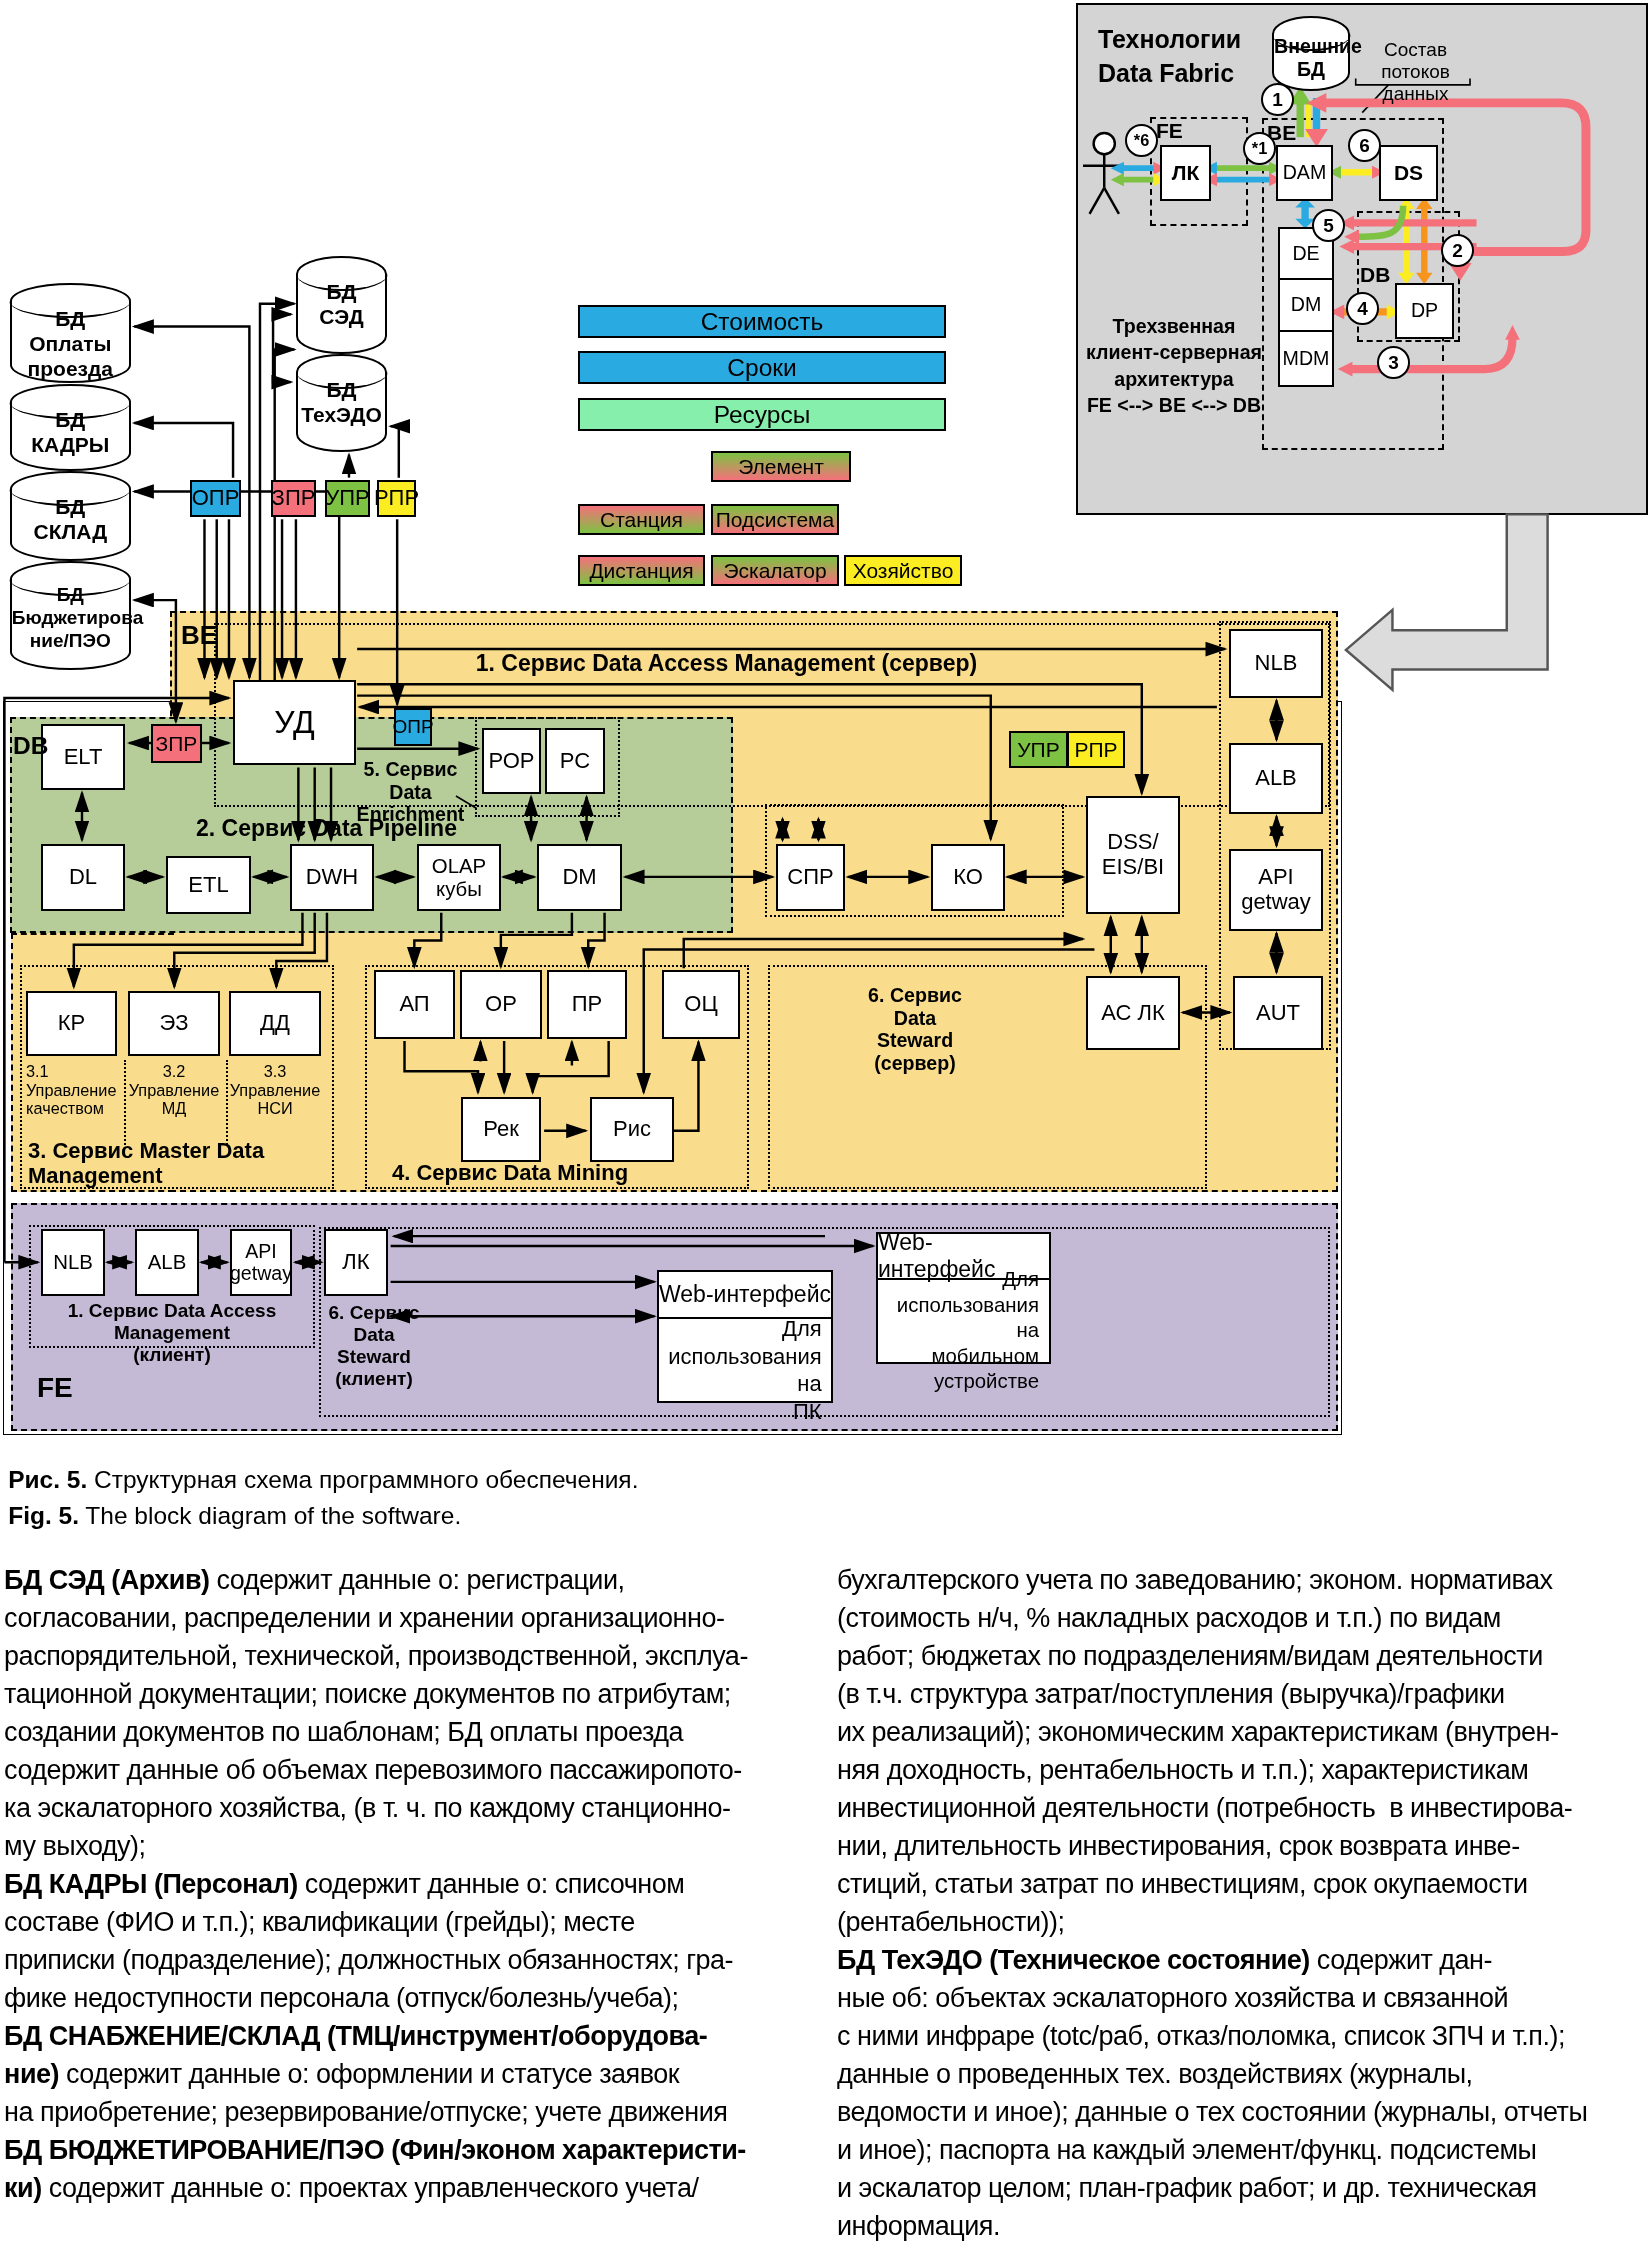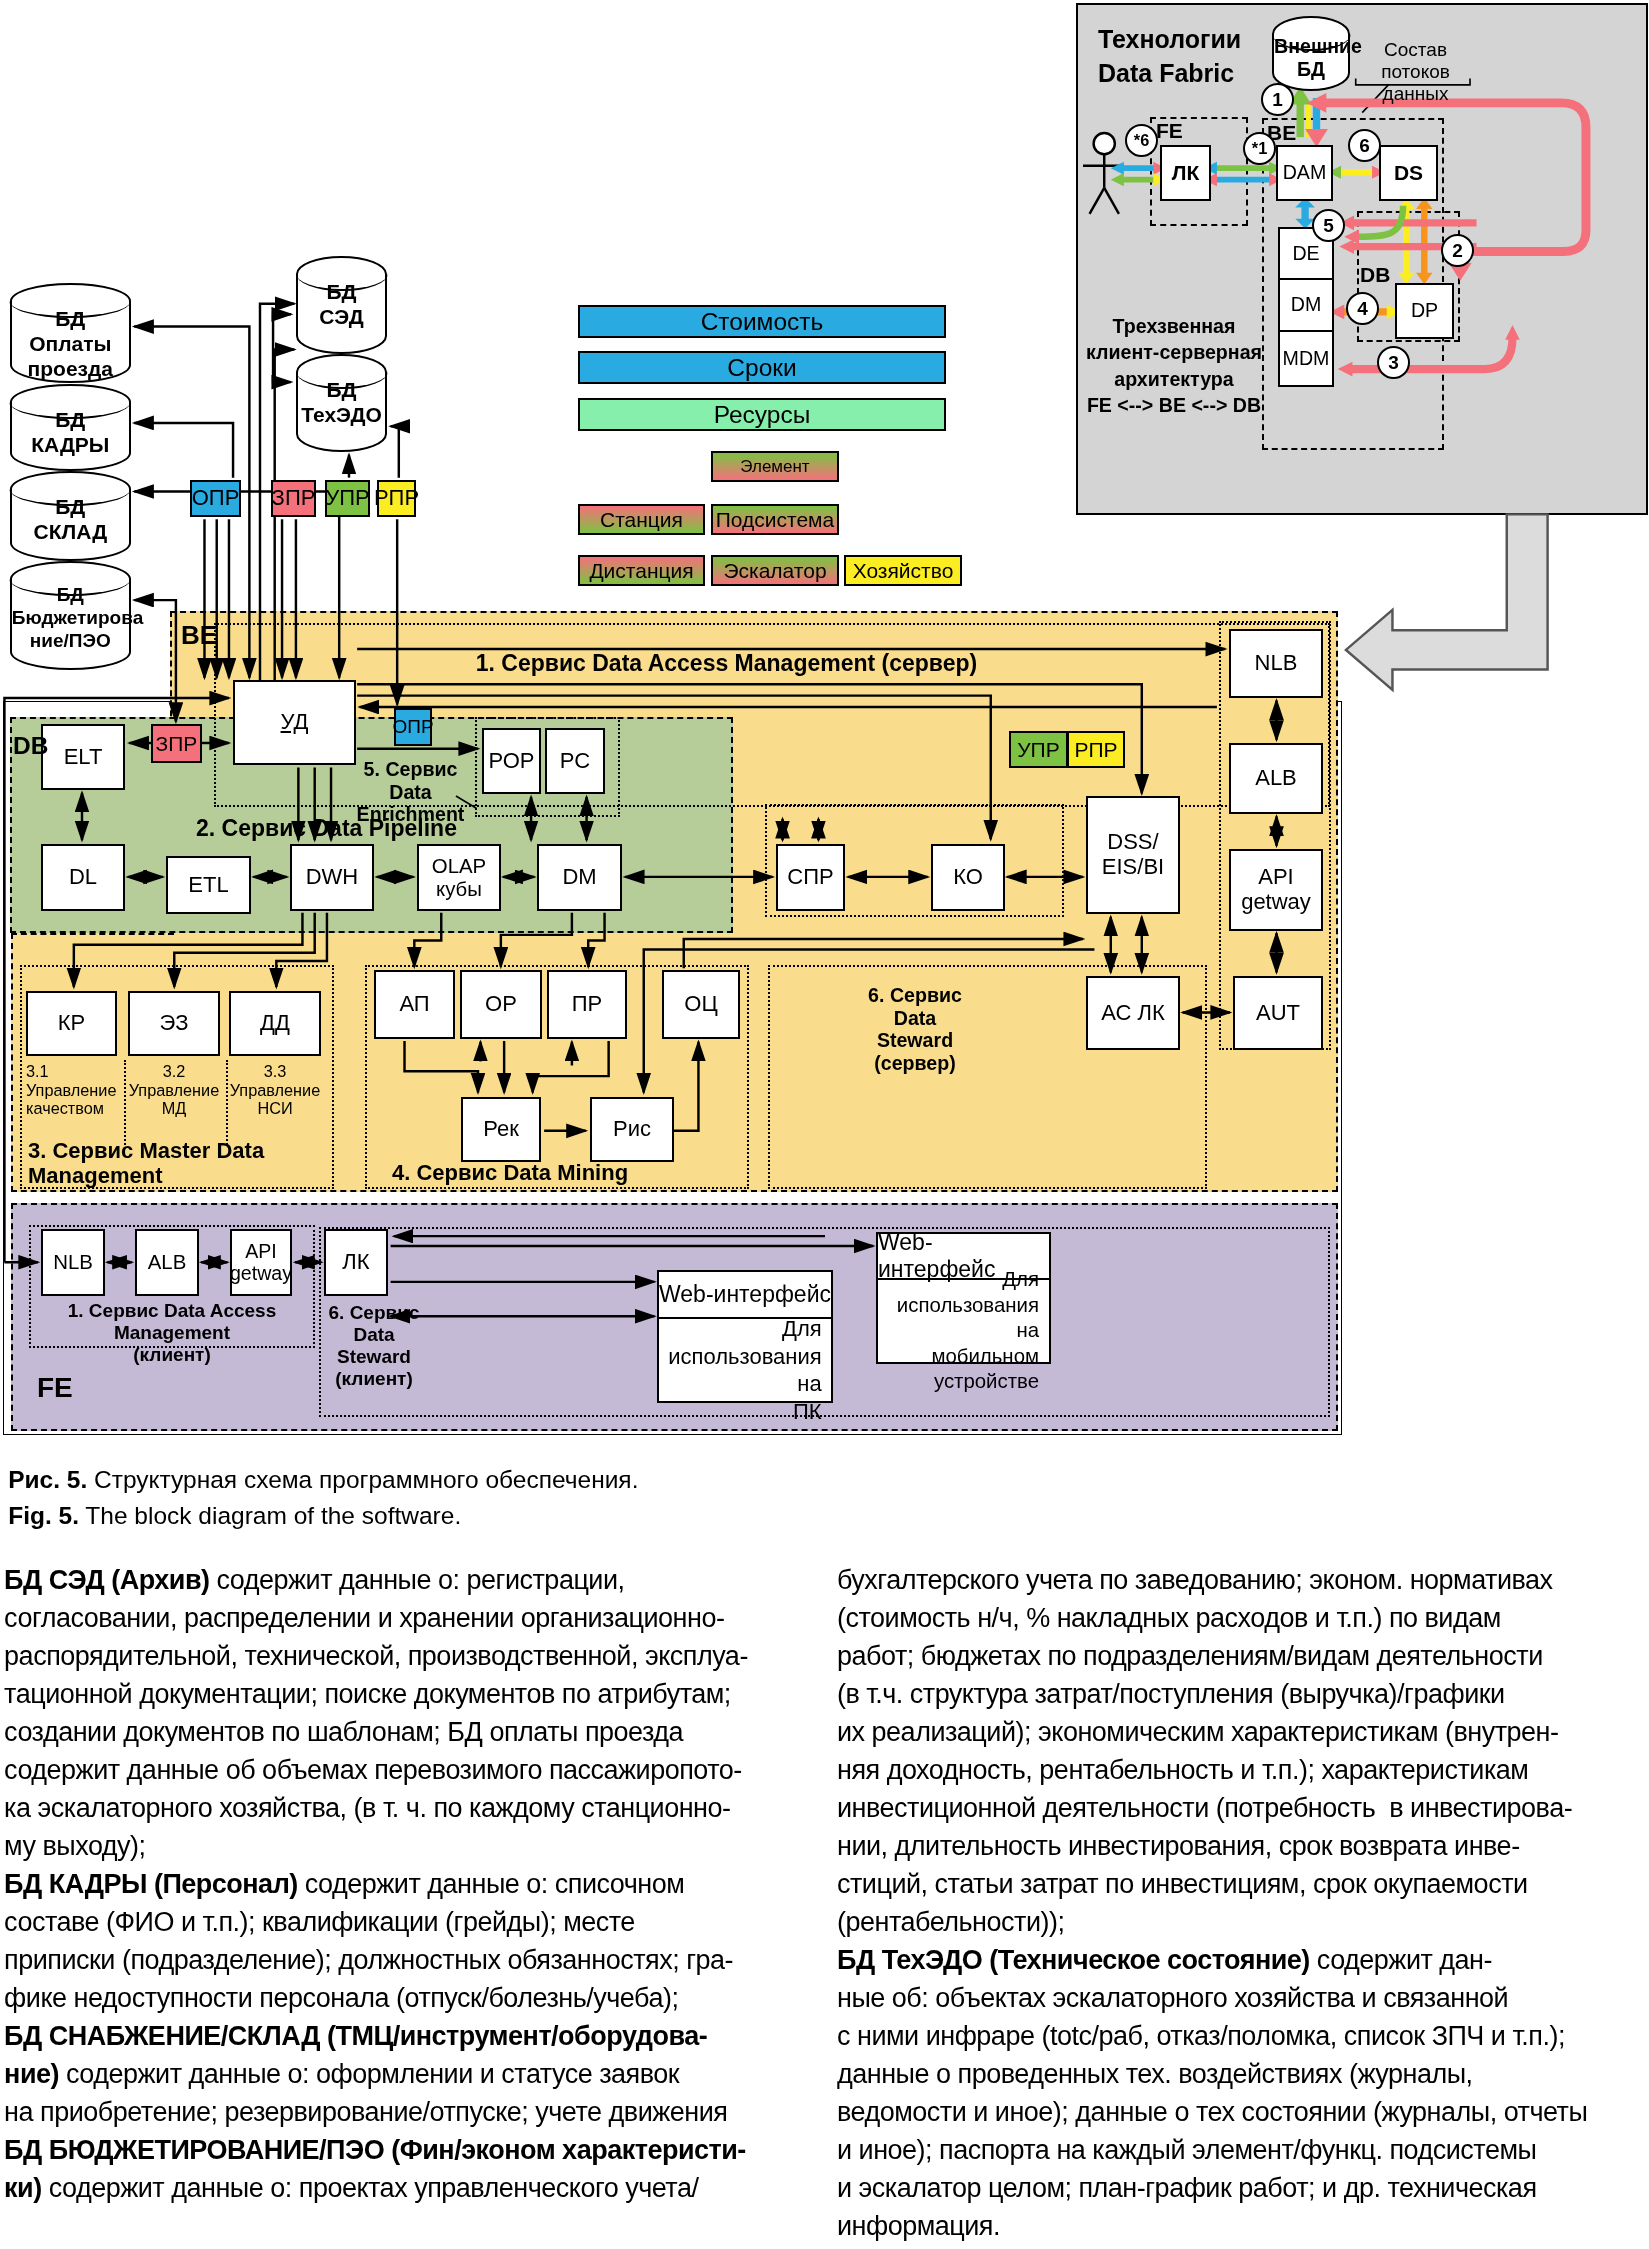--- a/index.html
+++ b/index.html
@@ -233,28 +233,28 @@
     </div>
 
   <div class="bx" style="left:190px;top:480px;width:51px;height:37px;background:#29ABE2;">ОПР</div>
   <div class="bx" style="left:271px;top:480px;width:45px;height:37px;background:#F4717B;">ЗПР</div>
   <div class="bx" style="left:325px;top:480px;width:45px;height:37px;background:#7DC242;">УПР</div>
   <div class="bx" style="left:377px;top:480px;width:39px;height:37px;background:#FBED21;">РПР</div>
 
   <div class="bx" style="left:578px;top:305px;width:368px;height:33px;background:#29ABE2;font-size:24.5px;">Стоимость</div>
   <div class="bx" style="left:578px;top:351px;width:368px;height:33px;background:#29ABE2;font-size:24.5px;">Сроки</div>
   <div class="bx" style="left:578px;top:398px;width:368px;height:33px;background:#86efac;font-size:24.5px;">Ресурсы</div>
-  <div class="bx" style="left:711px;top:451px;width:128px;height:31px;background:linear-gradient(#7DC242,#F4717B);font-size:17px;">Элемент</div>
+  <div class="bx" style="left:711px;top:451px;width:140px;height:31px;background:linear-gradient(#7DC242,#F4717B);font-size:21px;">Элемент</div>
   <div class="bx" style="left:578px;top:504px;width:127px;height:31px;background:linear-gradient(#F4717B,#7DC242);font-size:21px;">Станция</div>
   <div class="bx" style="left:711px;top:504px;width:128px;height:31px;background:linear-gradient(#7DC242,#F4717B);font-size:21px;">Подсистема</div>
   <div class="bx" style="left:578px;top:555px;width:127px;height:31px;background:linear-gradient(#F4717B,#7DC242);font-size:21px;">Дистанция</div>
   <div class="bx" style="left:711px;top:555px;width:128px;height:31px;background:linear-gradient(#7DC242,#F4717B);font-size:21px;">Эскалатор</div>
   <div class="bx" style="left:844px;top:555px;width:118px;height:31px;background:#FBED21;font-size:21px;">Хозяйство</div>
 
-  <div class="bx" style="left:233px;top:680px;width:123px;height:85px;font-size:22px;text-decoration:underline;">УД</div>
+  <div class="bx" style="left:233px;top:680px;width:123px;height:85px;font-size:32px;">УД</div>
   <div class="bx" style="left:394px;top:708px;width:38px;height:38px;background:#29ABE2;font-size:19px;">ОПР</div>
   <div class="bx" style="left:482px;top:728px;width:59px;height:66px;">РОР</div>
   <div class="bx" style="left:545px;top:728px;width:60px;height:66px;">РС</div>
   <div class="bx" style="left:1009px;top:731px;width:59px;height:37px;background:#7DC242;font-size:21px;">УПР</div>
   <div class="bx" style="left:1067px;top:731px;width:58px;height:37px;background:#FBED21;font-size:21px;">РПР</div>
   <div class="bx" style="left:776px;top:844px;width:69px;height:67px;">СПР</div>
   <div class="bx" style="left:931px;top:844px;width:74px;height:67px;">КО</div>
   <div class="bx" style="left:1086px;top:796px;width:94px;height:118px;">DSS/
 EIS/BI</div>
   <div class="bx" style="left:1086px;top:976px;width:94px;height:74px;">АС ЛК</div>

